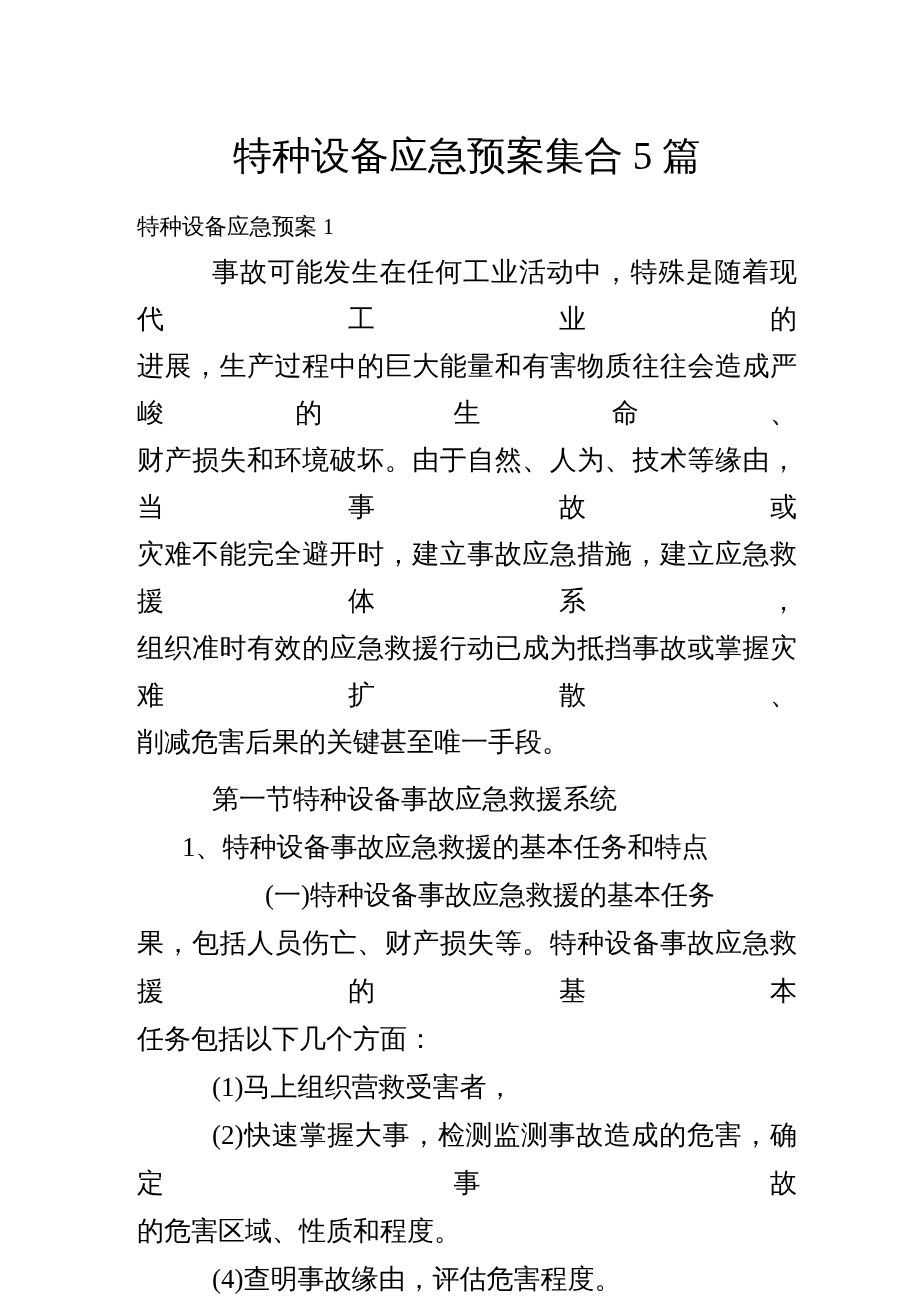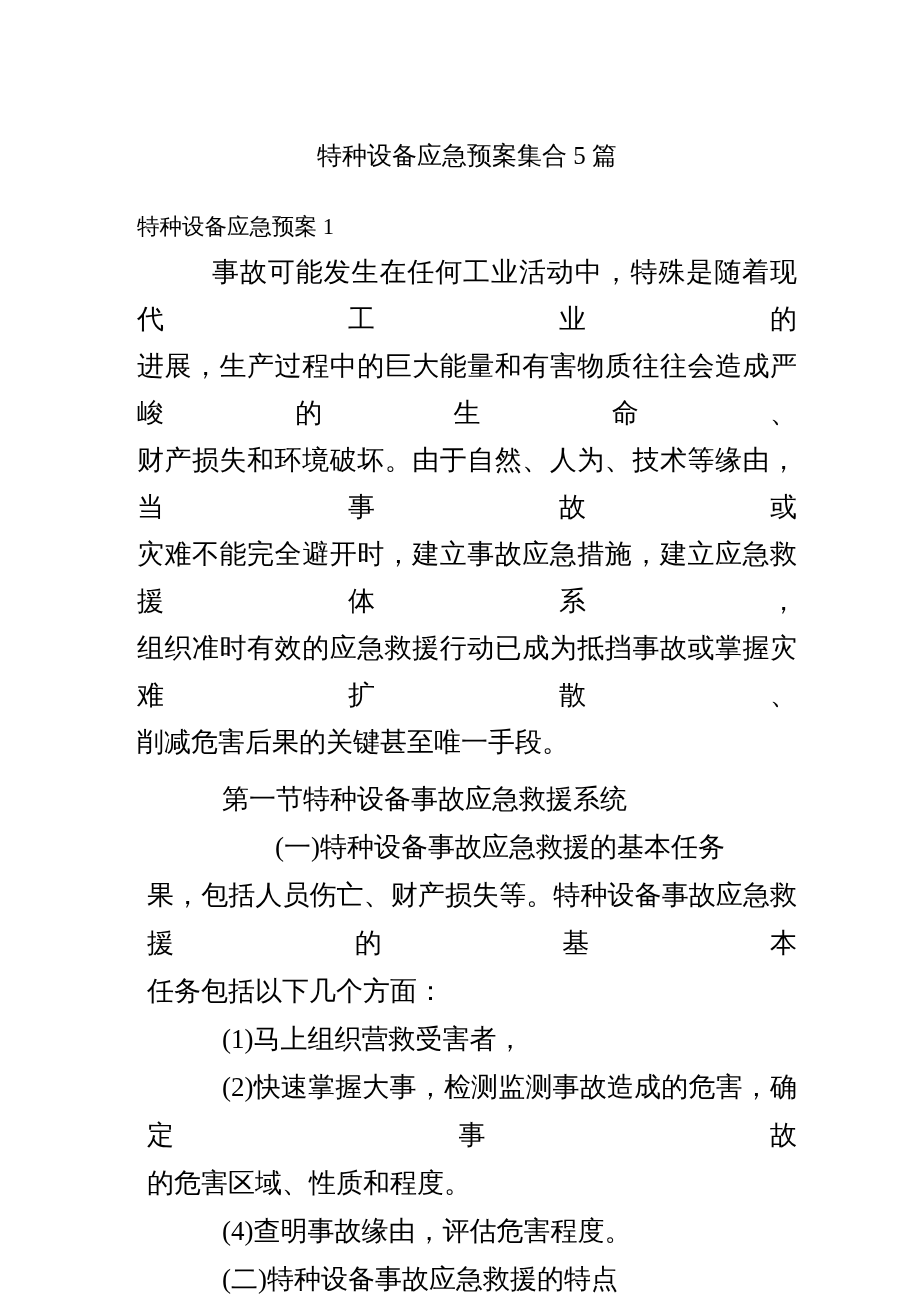--- a/index.html
+++ b/index.html
@@ -17,39 +17,39 @@
     overflow: hidden;
   }
   .content {
     position: absolute;
     left: 137px;
     top: 0;
     width: 660px;
   }
   .doc-title {
     margin: 134px 0 0 0;
-    font-size: 25px;
+    font-size: 39px;
     line-height: 44px;
     font-weight: normal;
     text-align: center;
     white-space: nowrap;
   }
   .doc-subtitle {
     margin: 37px 0 0 0;
     font-size: 22.5px;
     line-height: 24px;
     text-align: left;
   }
   .ln {
     font-size: 27px;
     line-height: 47px;
     margin: 0;
     white-space: nowrap;
   }
-  .lh48 { line-height: 48px; margin-left: 10px; }
+  .lh48 { line-height: 48px; }
   .first { margin-top: 10px; }   
   .gap   { margin-top: 9px; }    
   .j {
     white-space: normal;
     text-align: justify;
     text-align-last: justify;
   }
   .i2 { text-indent: 45px; }
   .i3 { text-indent: 75px; }
   .i5 { text-indent: 128px; }
@@ -65,20 +65,21 @@
     <p class="doc-subtitle">特种设备应急预案 1</p>
 
     <div class="ln i3 j first">事故可能发生在任何工业活动中，特殊是随着现代工业的</div>
     <div class="ln j">进展，生产过程中的巨大能量和有害物质往往会造成严峻的生命、</div>
     <div class="ln j">财产损失和环境破坏。由于自然、人为、技术等缘由，当事故或</div>
     <div class="ln j">灾难不能完全避开时，建立事故应急措施，建立应急救援体系，</div>
     <div class="ln j">组织准时有效的应急救援行动已成为抵挡事故或掌握灾难扩散、</div>
     <div class="ln">削减危害后果的关键甚至唯一手段。</div>
 
     <div class="ln lh48 i3 gap">第一节特种设备事故应急救援系统</div>
+    <div class="ln lh48 i2">1、特种设备事故应急救援的基本任务和特点</div>
     <div class="ln lh48 i5">(一)特种设备事故应急救援的基本任务</div>
 
     <div class="ln lh48 j">果，包括人员伤亡、财产损失等。特种设备事故应急救援的基本</div>
     <div class="ln lh48">任务包括以下几个方面：</div>
 
     <div class="ln lh48 i3">(1)马上组织营救受害者，</div>
     <div class="ln lh48 i3 j">(2)快速掌握大事，检测监测事故造成的危害，确定事故</div>
     <div class="ln lh48">的危害区域、性质和程度。</div>
     <div class="ln lh48 i3">(4)查明事故缘由，评估危害程度。</div>
 

